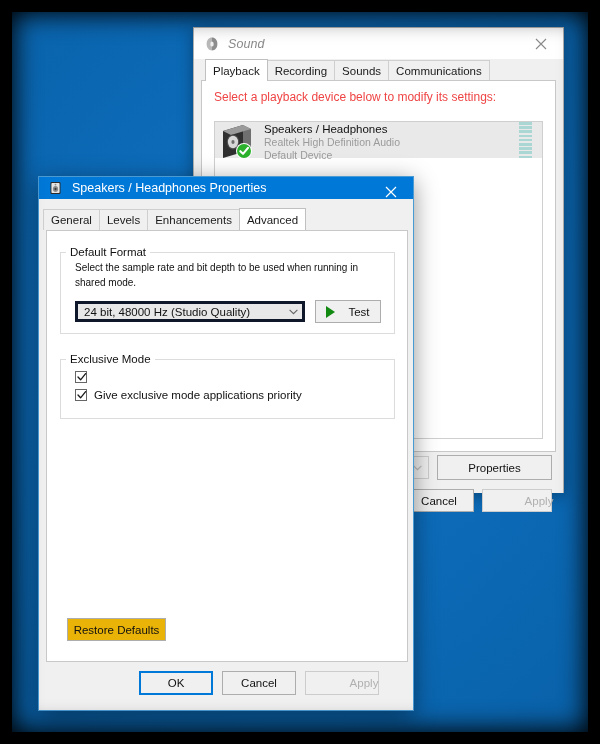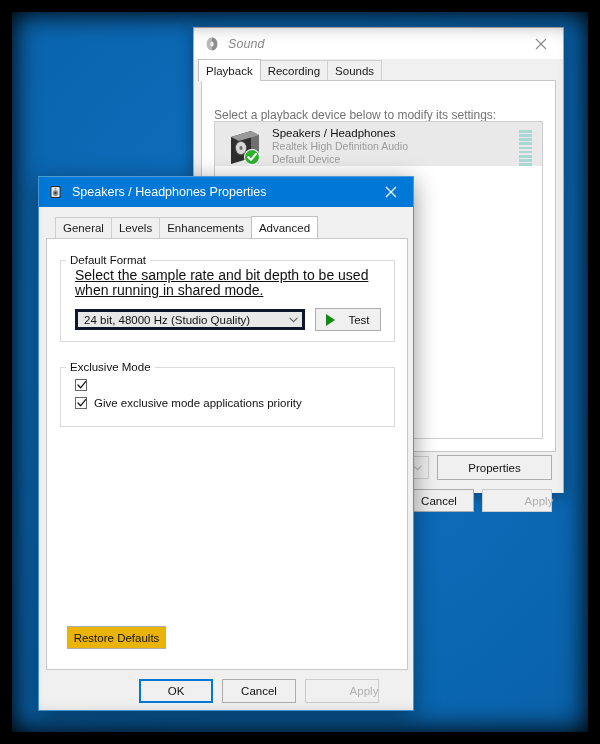--- a/index.html
+++ b/index.html
@@ -92,21 +92,21 @@
     background: #f0f0f0;
     height: 434px;
   }
 
   
   .tabstrip {
     position: relative;
     display: flex;
     align-items: flex-end;
     height: 22px;
-    padding-left: 4px;
+    padding-left: 11px;
     box-sizing: border-box;
   }
   .tab {
     font-size: 11.5px;
     color: #1a1a1a;
     padding: 3px 7px 3px 7px;
     background: #f0f0f0;
     border: 1px solid #cfcfcf;
     border-bottom: none;
     margin-right: -1px;
@@ -132,40 +132,40 @@
 
   #sound-tabpage {
     position: absolute;
     left: 7px;
     top: 21px;
     width: 355px;
     height: 372px;
   }
   #sound-prompt {
     font-size: 12px;
-    color: #737373;
-    padding: 27px 0 0 12px;
+    color: #ef4444;
+    padding: 9px 0 0 12px;
   }
   #device-listbox {
     position: absolute;
     left: 12px;
     top: 40px;
     right: 12px;
     bottom: 12px;
     border: 1px solid #cfcfcf;
     background: #ffffff;
     overflow: hidden;
   }
   #device-item {
     position: relative;
     display: flex;
-    align-items: flex-end;
-    height: 44px;
+    align-items: flex-start;
+    height: 36px;
     background: #e9e9e9;
-    padding-left: 12px;
+    padding-left: 4px;
     box-sizing: border-box;
   }
   #device-icon-wrap {
     position: relative;
     width: 36px; height: 38px;
     flex: 0 0 36px;
   }
   #device-text {
     margin-left: 9px;
     flex: 1 1 auto;
@@ -276,21 +276,21 @@
     left: 38px;
     top: 176px;
     width: 376px;
     height: 535px;
     background: #f0f0f0;
     border: 1px solid #4a9ad4;
     box-shadow: 0 5px 22px rgba(0,0,0,0.42);
   }
   #props-titlebar {
     position: relative;
-    height: 30px;
+    height: 22px;
     background: #0078d7;
     display: flex;
     align-items: center;
   }
   #props-title-icon {
     margin-left: 9px;
     width: 16px; height: 16px;
     display:block;
   }
   #props-title-text {
@@ -305,21 +305,21 @@
     display: flex; align-items: center; justify-content: center;
     color: #ffffff;
   }
 
   #props-body {
     position: relative;
     height: 503px;
     background: #f0f0f0;
   }
   #props-tabstrip {
-    padding-left: 16px;
+    padding-left: 4px;
     padding-top: 9px;
     height: 31px;
     align-items: flex-end;
     text-align: right;
   }
   #props-tabpage {
     position: absolute;
     left: 7px;
     top: 31px;
     width: 362px;
@@ -343,25 +343,24 @@
     margin-left: 5px;
   }
 
   #group-default-format {
     left: 13px;
     top: 15px;
     width: 335px;
     height: 88px;
   }
   #format-desc {
-    font-size: 14px;
+    font-size: 10px;
     color: #111;
     line-height: 15px;
     padding: 2px 14px 0 14px;
-    text-decoration: underline;
   }
   #format-row {
     display: flex;
     align-items: center;
     gap: 10px;
     padding: 10px 0 0 14px;
   }
   #format-combo {
     position: relative;
     width: 230px;
@@ -477,20 +476,21 @@
         </svg>
       </div>
     </div>
 
     <div id="sound-body">
 
       <div class="tabstrip">
         <div class="tab active"><span>Playback</span></div>
         <div class="tab"><span>Recording</span></div>
         <div class="tab"><span>Sounds</span></div>
+        <div class="tab"><span>Communications</span></div>
       </div>
 
       <div class="tabpage" id="sound-tabpage">
         <div id="sound-prompt">Select a playback device below to modify its settings:</div>
 
         <div id="device-listbox">
           <div id="device-item">
 
             <div id="device-icon-wrap">
               <svg width="36" height="38" viewBox="0 0 36 38">

